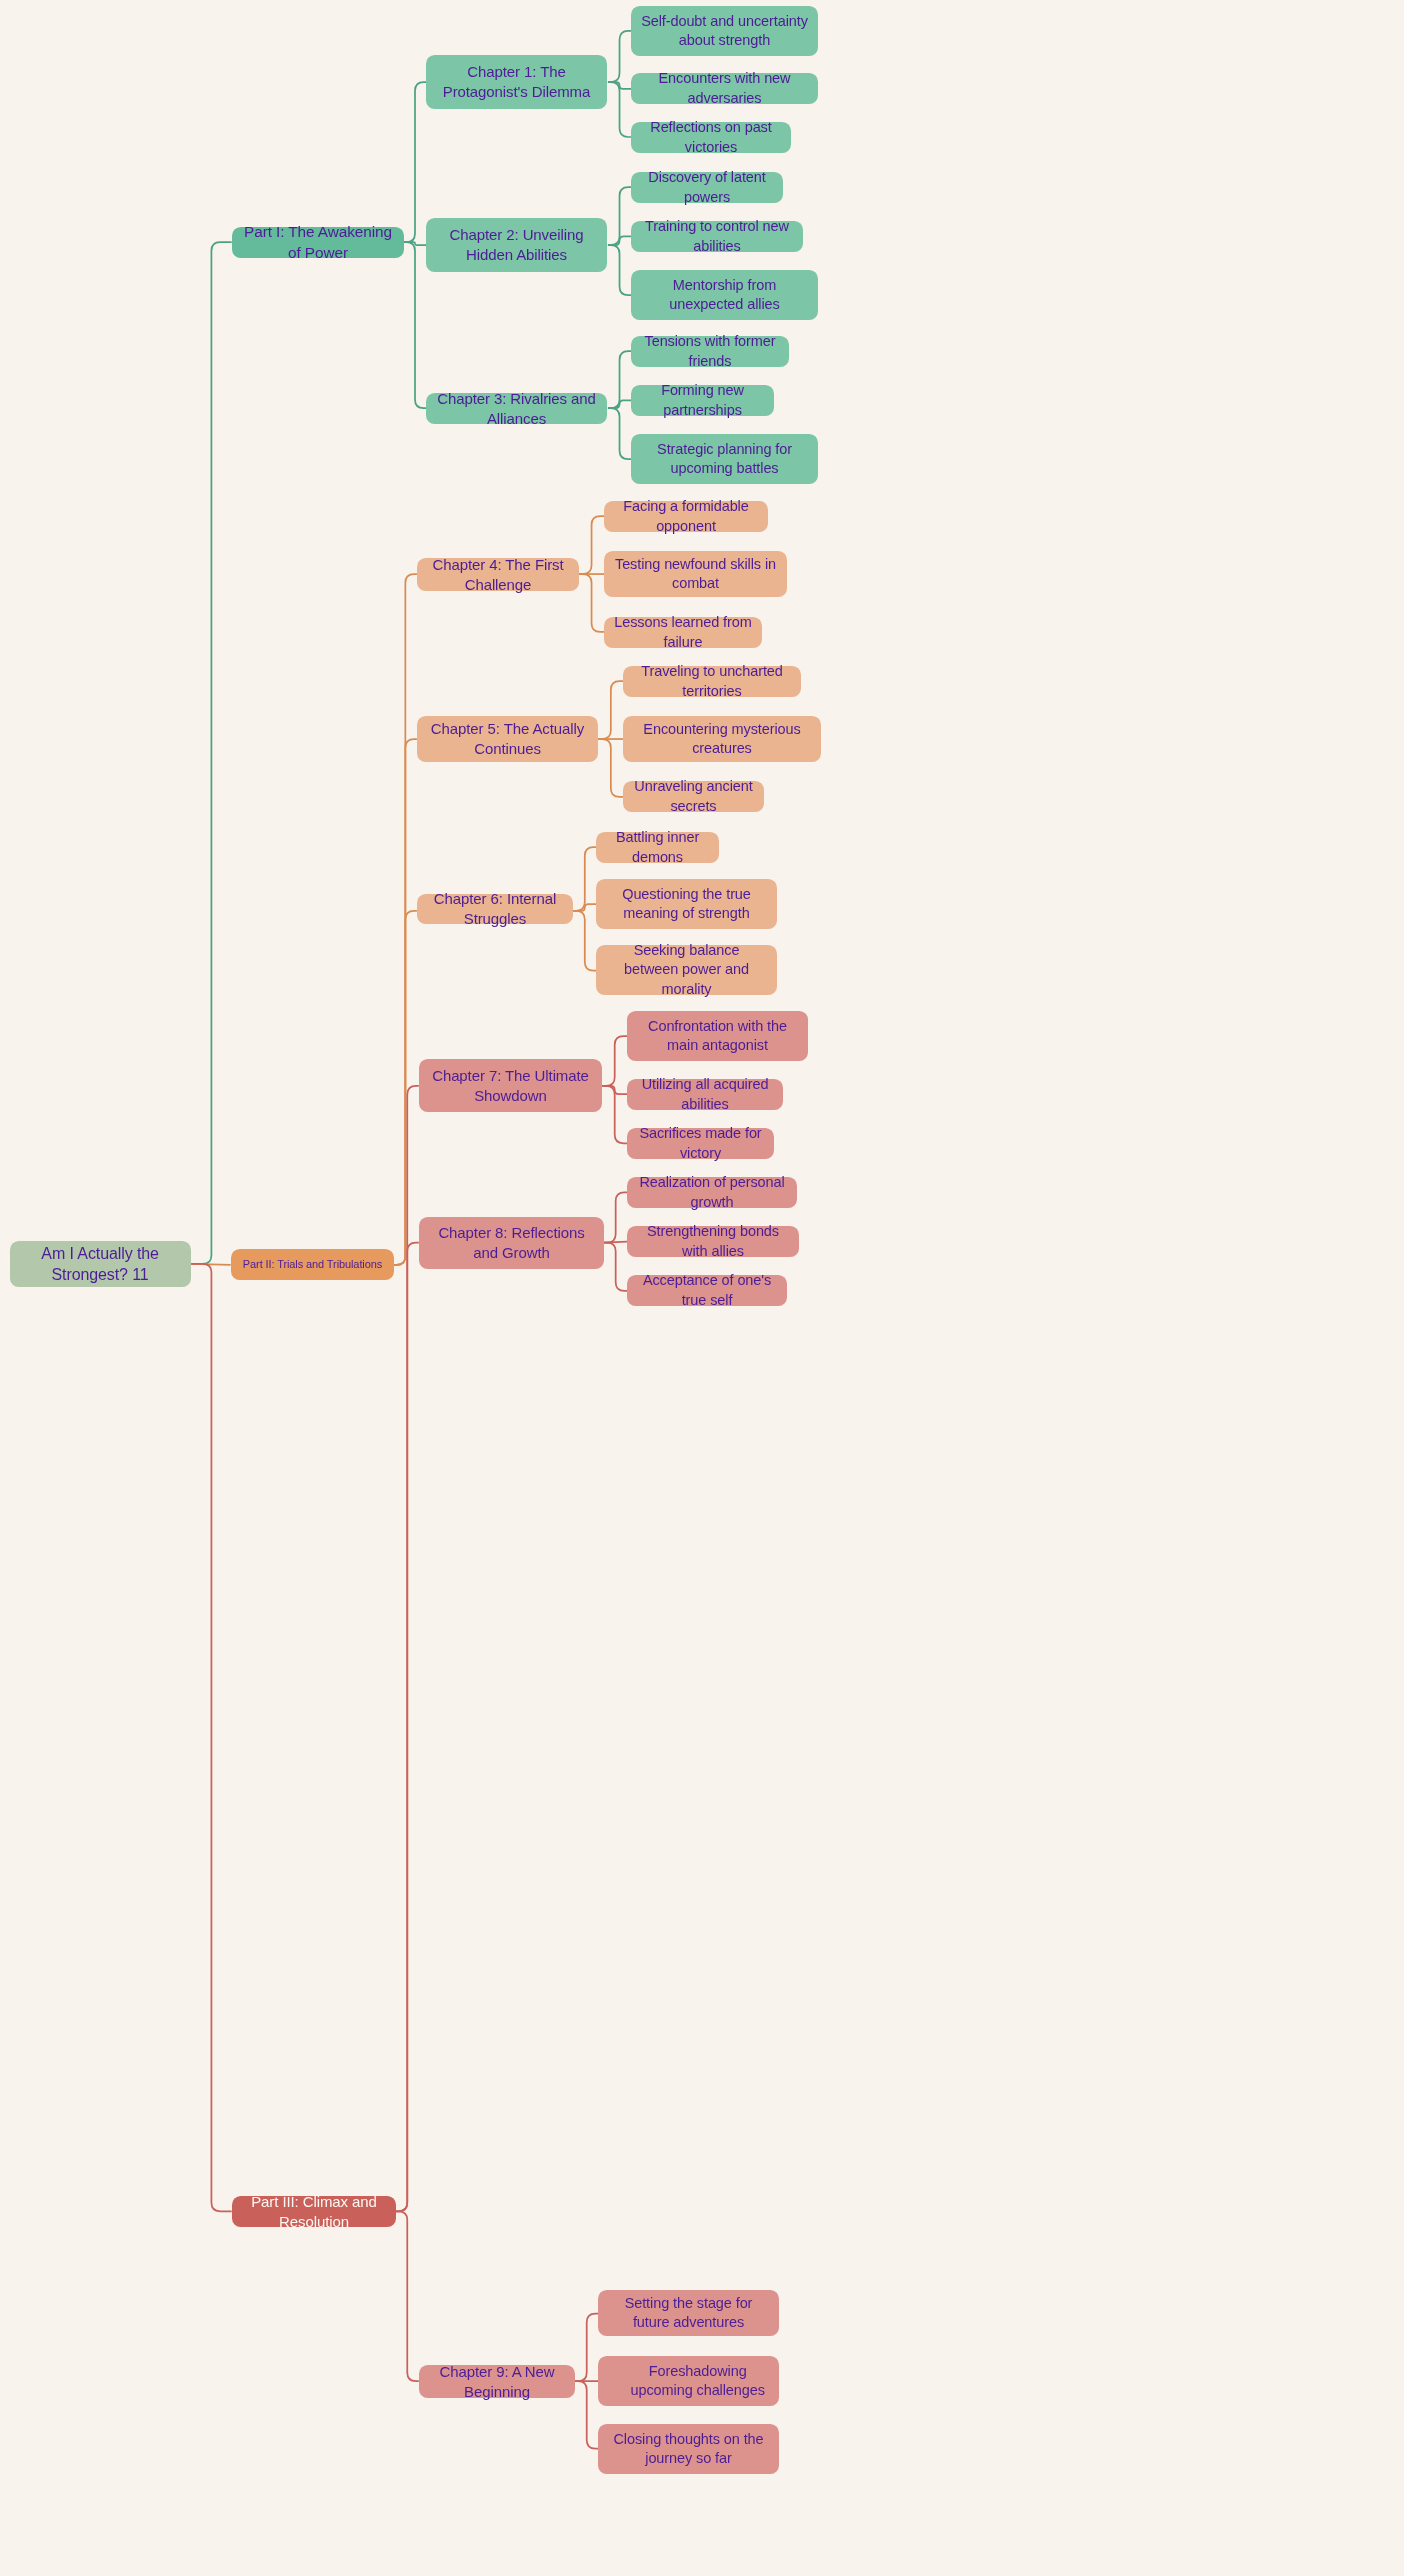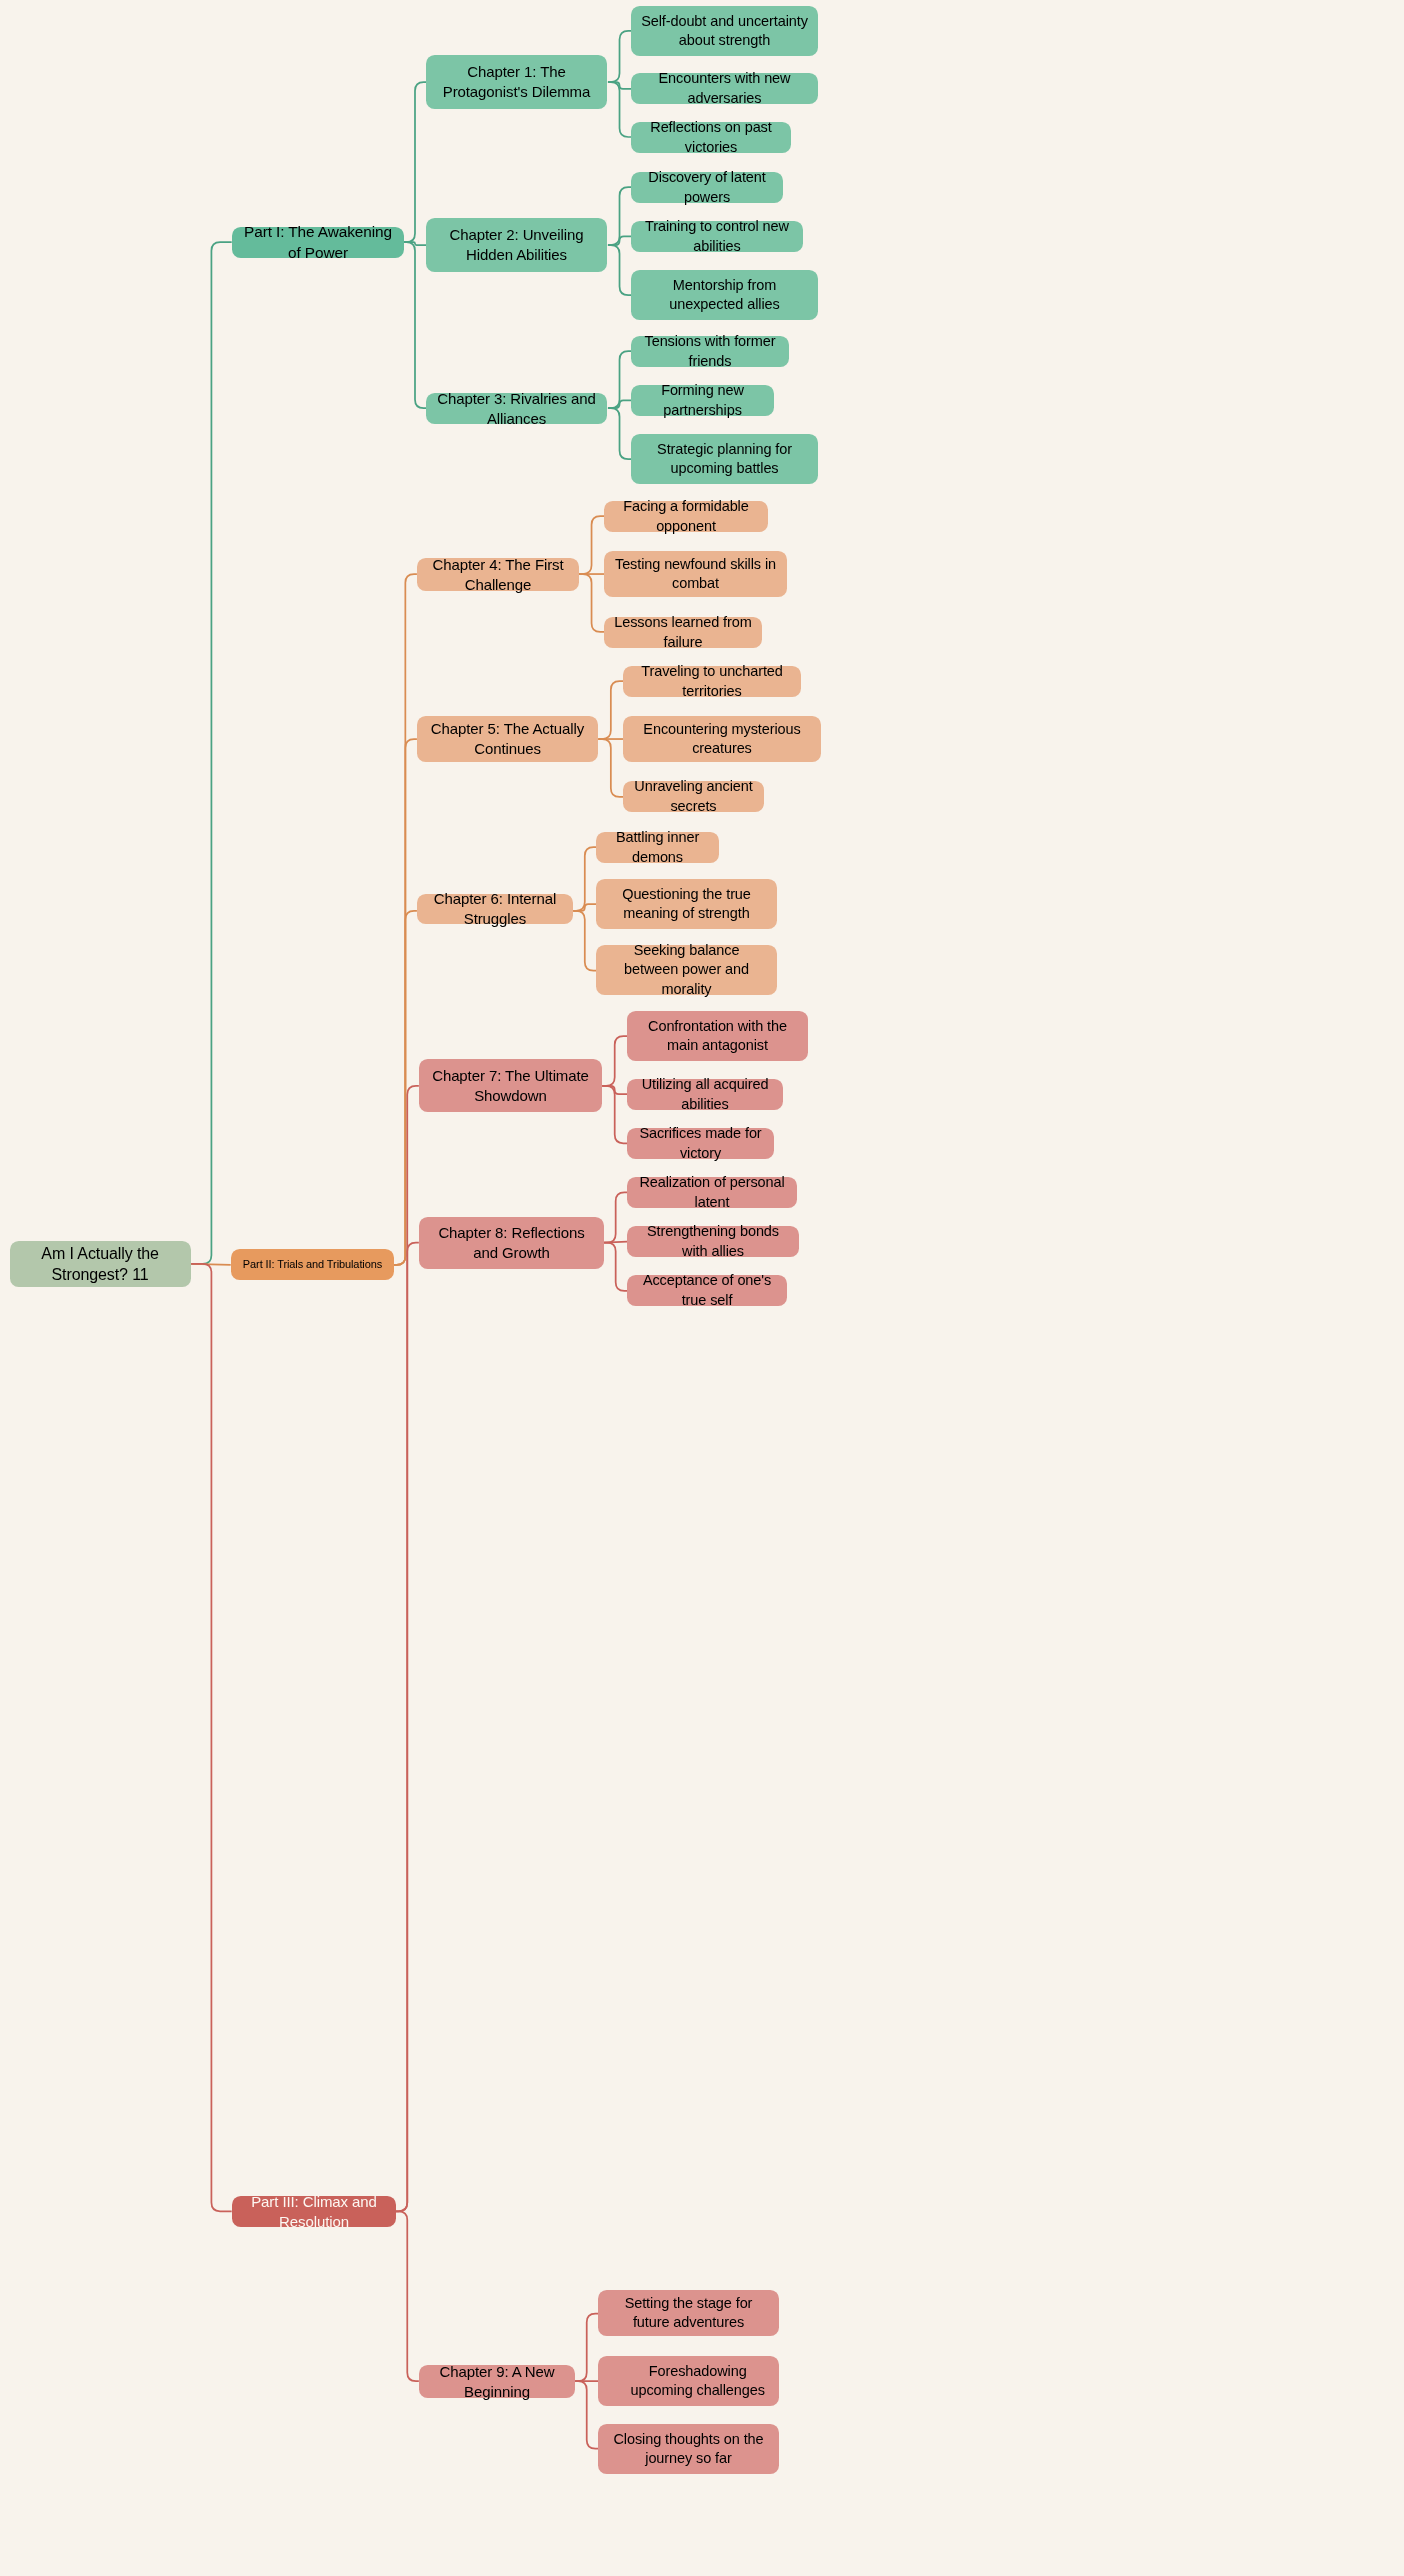--- a/index.html
+++ b/index.html
@@ -23,21 +23,21 @@
     height: 2576px;
     pointer-events: none;
   }
   .node {
     position: absolute;
     display: flex;
     align-items: center;
     justify-content: center;
     text-align: center;
     border-radius: 8.7px;
-    color: #000000;
+    color: #4c1d95;
     line-height: 1.32;
     padding: 3.9px 9.6px;
     letter-spacing: -0.1px;
   }
   .node.root   { background: #b3c7ab; font-size: 16px; }
   .node.p1     { background: #64bb9b; font-size: 15.4px; }
   .node.p2     { background: #e79a5e; font-size: 11px; }
   .node.p3     { background: #c9615a; font-size: 15px; color: #fdf7f2; }
   .node.c1     { background: #7cc5a6; font-size: 15px; }
   .node.l1     { background: #7cc5a6; font-size: 14.5px; }
@@ -197,21 +197,21 @@
     <span>Utilizing all acquired abilities</span>
   </div>
   <div class="node l3" style="left:627px; top:1128px; width:147px; height:31px;">
     <span>Sacrifices made for victory</span>
   </div>
 
   <div class="node c3" style="left:419px; top:1217px; width:185px; height:52px;">
     <span>Chapter 8: Reflections and Growth</span>
   </div>
   <div class="node l3" style="left:627px; top:1177px; width:170px; height:31px;">
-    <span>Realization of personal latent</span>
+    <span>Realization of personal growth</span>
   </div>
   <div class="node l3" style="left:627px; top:1226px; width:172px; height:31px;">
     <span>Strengthening bonds with allies</span>
   </div>
   <div class="node l3" style="left:627px; top:1275px; width:160px; height:31px;">
     <span>Acceptance of one's true self</span>
   </div>
 
   <div class="node c3" style="left:419px; top:2365px; width:156px; height:33px;">
     <span>Chapter 9: A New Beginning</span>

